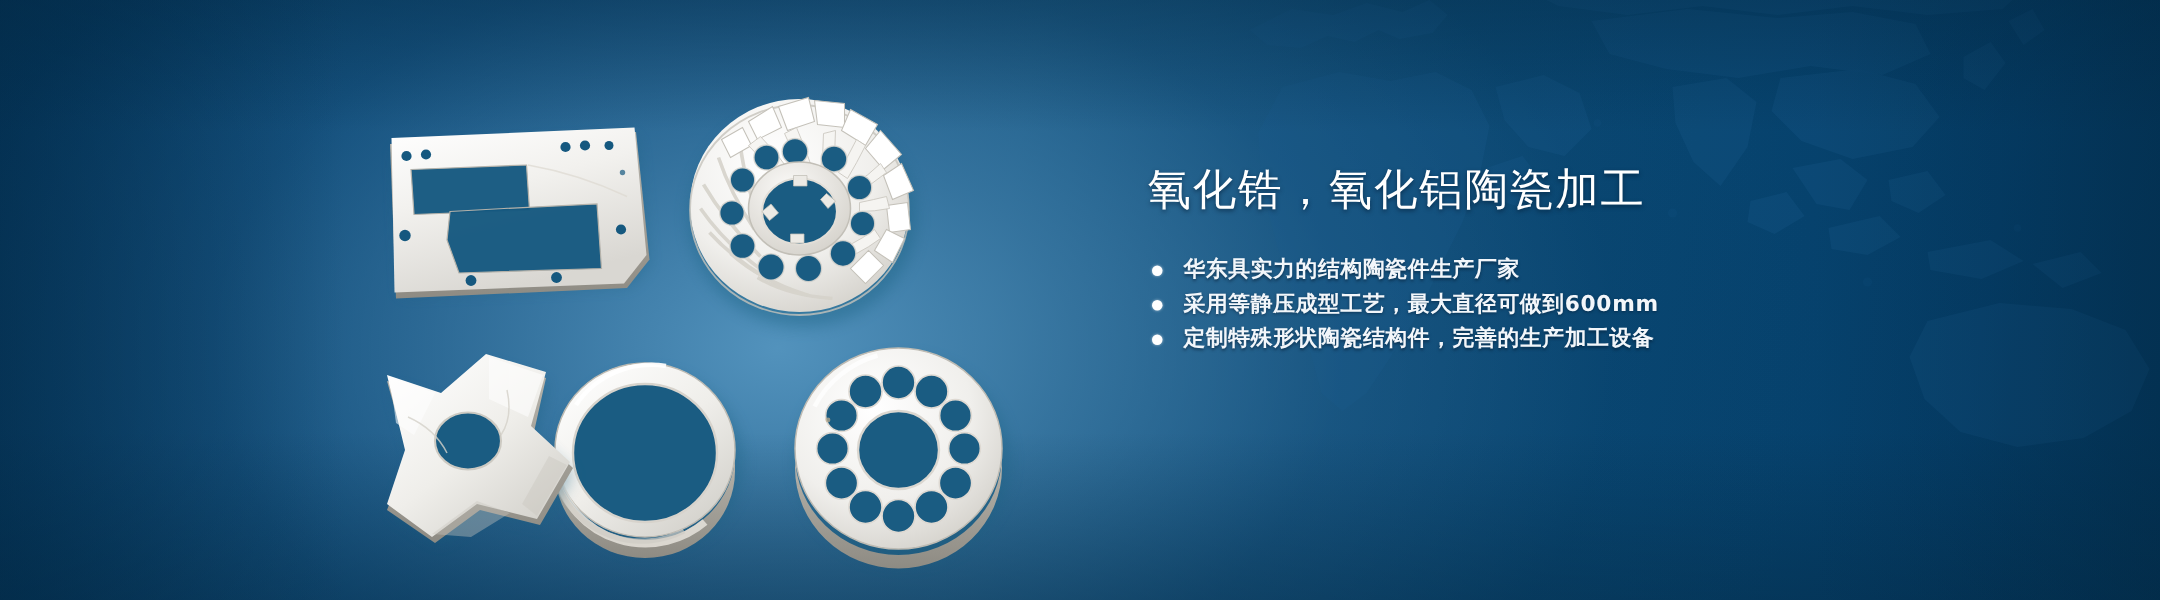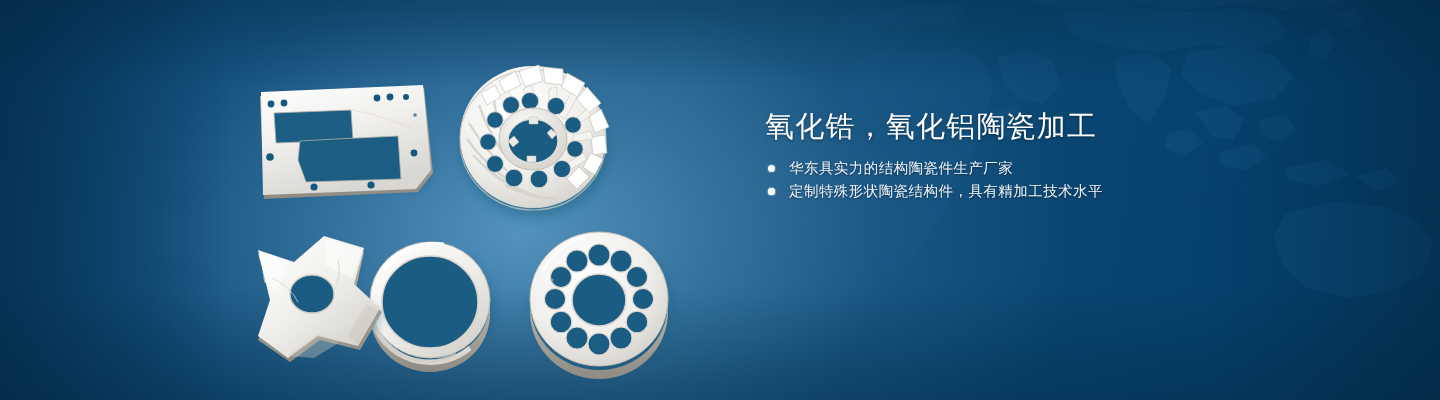--- a/index.html
+++ b/index.html
@@ -78,21 +78,22 @@
     font-size:29px;
     line-height:1.28;
     color:#ffffff;
     letter-spacing:1.2px;
     font-weight:400;
     text-shadow:0 1px 3px rgba(0,20,40,0.55);
     white-space:nowrap;
   }
   .bullets{
     list-style:none;
-    margin-top:12px;
+    margin-top:24px;
+    font-weight:bold;
   }
   .bullets li{
     position:relative;
     padding-left:24px;
     font-size:14.5px;
     line-height:23px;
     color:#f2f6fa;
     letter-spacing:0.45px;
     white-space:nowrap;
     text-shadow:0 1px 2px rgba(0,18,36,0.5);
@@ -393,21 +394,22 @@
   <div class="copy">
     <div class="headline">氧化锆，氧化铝陶瓷加工</div>
 
     <ul class="bullets">
       <li>
         <span class="dot"></span>
         <span class="txt">华东具实力的结构陶瓷件生产厂家</span>
       </li>
       <li>
         <span class="dot"></span>
+        <span class="txt">采用等静压成型工艺，最大直径可做到600mm</span>
       </li>
       <li>
         <span class="dot"></span>
-        <span class="txt">定制特殊形状陶瓷结构件，具有精加工技术水平</span>
+        <span class="txt">定制特殊形状陶瓷结构件，完善的生产加工设备</span>
       </li>
     </ul>
   </div>
 
 </div>
 
 </body></html>

